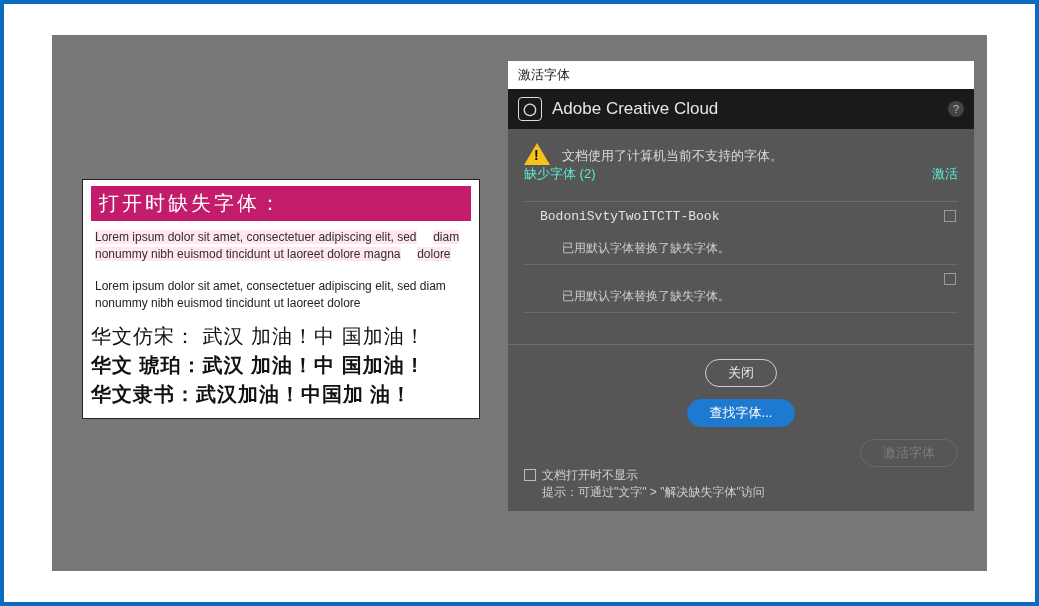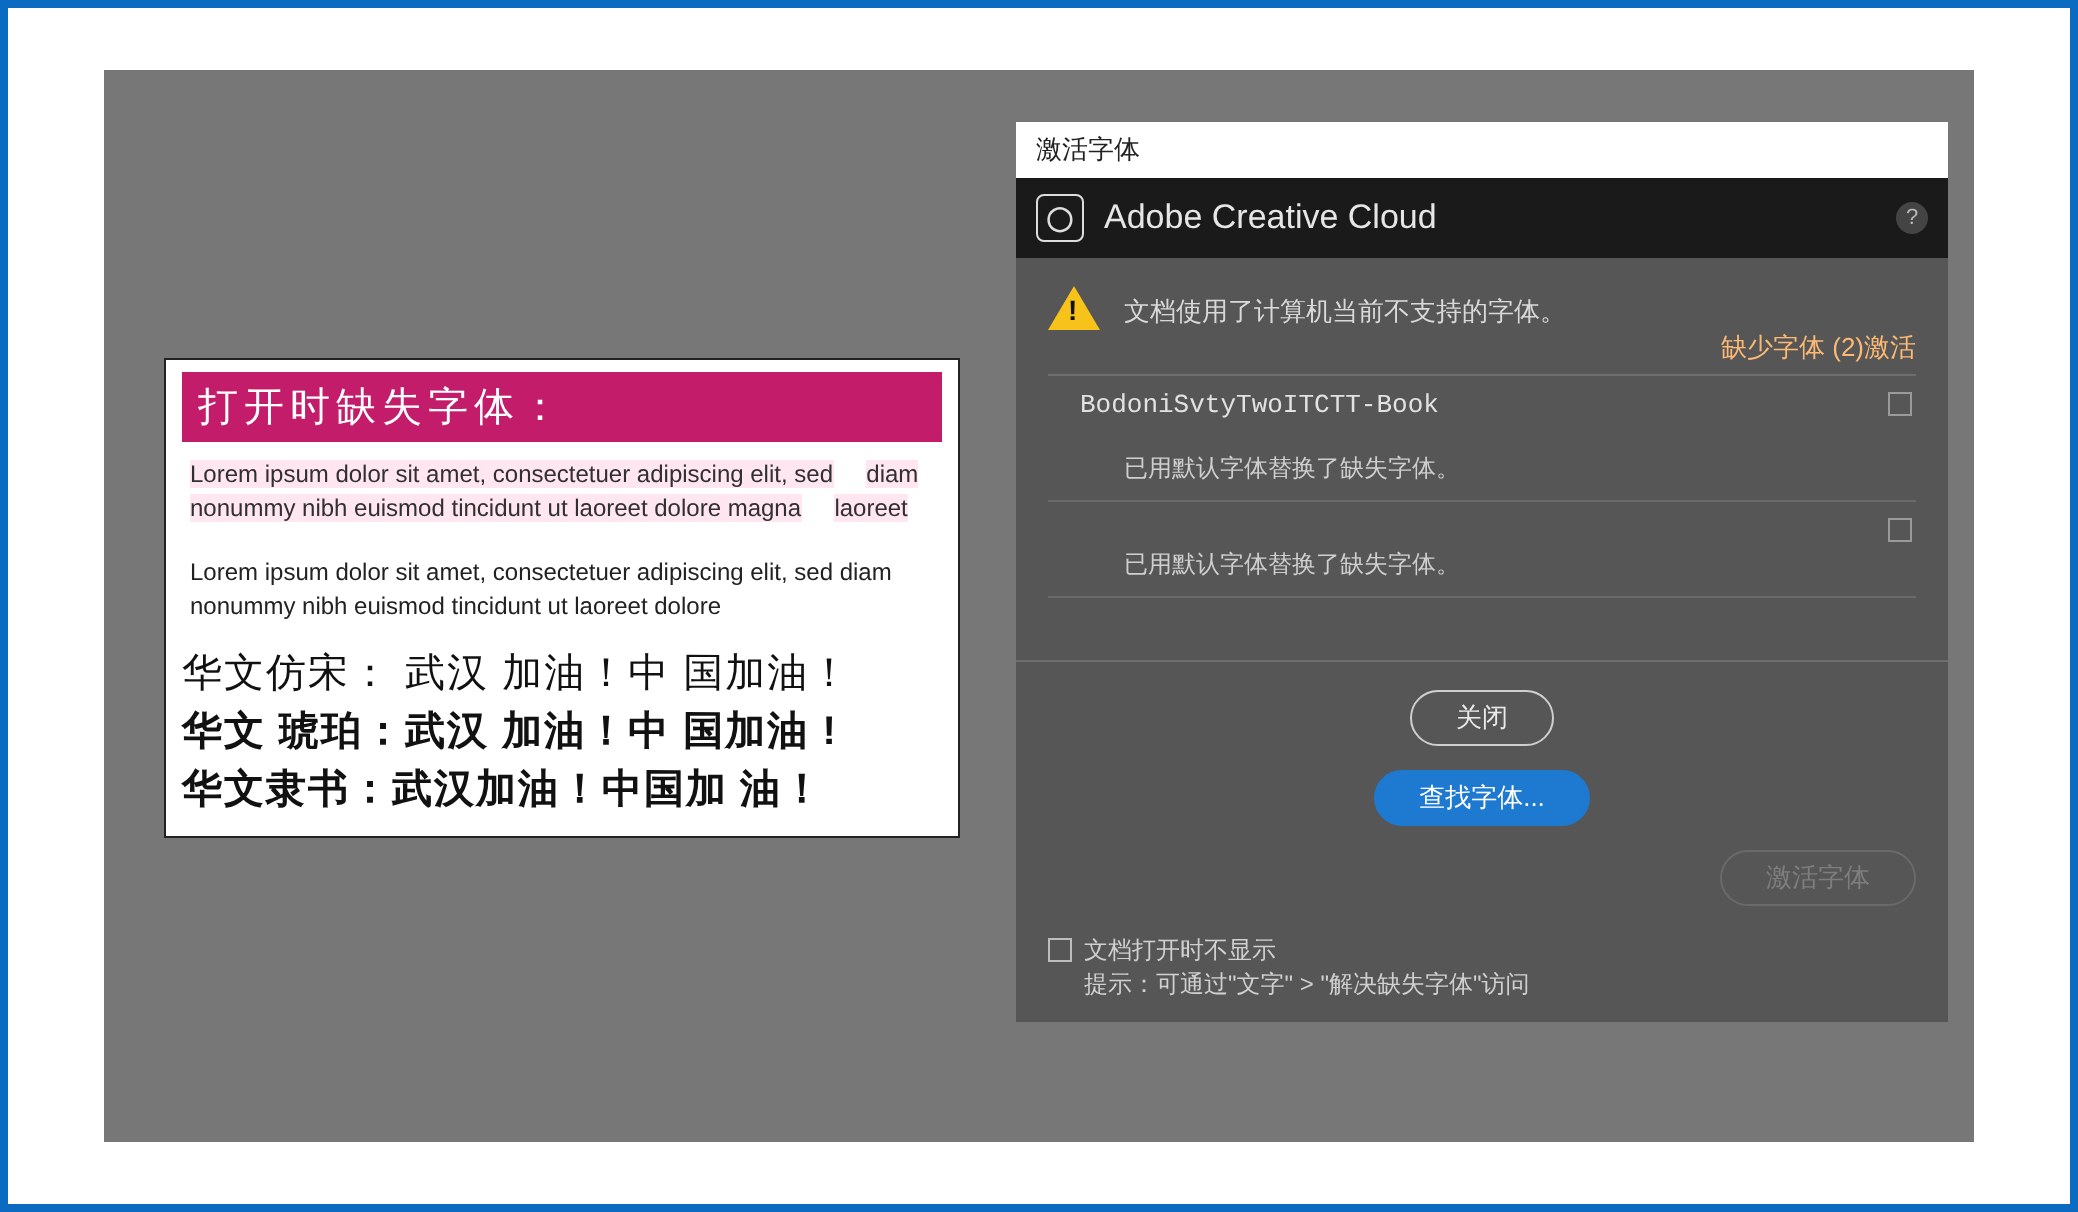--- a/index.html
+++ b/index.html
@@ -50,52 +50,52 @@
   }
   .body { padding: 14px 16px 10px 16px; flex: 1; display:flex; flex-direction:column; }
   .warn-row { display:flex; align-items:flex-end; gap:12px; }
   .warn-icon {
     width:0;height:0;border-left:13px solid transparent;border-right:13px solid transparent;
     border-bottom:22px solid #f7c21a; position:relative;
   }
   .warn-icon::after{
     content:"!"; position:absolute; left:-3px; top:4px; color:#111; font-weight:bold; font-size:14px;
   }
-  .list-head { display:flex; justify-content:flex-end; color:#fdba74; border-bottom:1px solid #6e6e6e; padding-bottom:4px;}
+  .list-head { display:flex; justify-content:space-between; color:#5eead4; border-bottom:1px solid #6e6e6e; padding-bottom:18px;}
   .font-row { padding: 7px 0 7px 16px; border-bottom:1px solid #6a6a6a; position:relative;}
   .font-name { font-family: "Courier New", monospace; color:#e2e2e2; }
   .font-status { padding-left: 22px; color:#cfcfcf; font-size:12px; margin-top:16px;}
   .chk-right { position:absolute; right:2px; top:8px; width:12px;height:12px;border:1px solid #9a9a9a;background:#565656;cursor:pointer;}
   .spacer { flex:1; }
   .divider { height:1px; background:#6e6e6e; margin: 0 -16px 14px -16px; }
   .btn-row { display:flex; align-items:center; gap:12px;flex-direction:column; }
   .btn {
     border:1px solid #cfcfcf; border-radius:14px; padding:4px 22px; font-size:13px;
     background:transparent; color:#eaeaea; cursor:pointer;
   }
   .btn-primary { background:#1e79d0; border-color:#1e79d0; color:#fff; }
   .btn-ghost { margin-left:auto; border-color:#6a6a6a; color:#7e7e7e; cursor:not-allowed;}
-  .bottom { margin-top:14px; display:flex; gap:6px; align-items:flex-start; font-size:12px; color:#d0d0d0;}
+  .bottom { display:flex; gap:6px; align-items:flex-start; font-size:12px; color:#d0d0d0;}
   .cb { width:12px;height:12px;border:1px solid #bdbdbd;background:#565656;display:inline-block;flex-shrink:0;margin-top:2px;cursor:pointer;}
 </style>
 </head>
 <body>
 
 <div class="frame">
   <div class="canvas">
 
     <div class="doc">
       <div class="doc-title">打开时缺失字体：</div>
       <div class="p2">
         <span>Lorem ipsum dolor sit amet, consectetuer adipiscing elit, sed</span>
         &nbsp;&nbsp;&nbsp;
         <span>diam</span><br>
         <span>nonummy nibh euismod tincidunt ut laoreet dolore magna</span>
         &nbsp;&nbsp;&nbsp;
-        <span>laoreet</span>
+        <span>dolore</span>
       </div>
       <div class="p3">Lorem ipsum dolor sit amet, consectetuer adipiscing elit, sed diam nonummy nibh euismod tincidunt ut laoreet dolore</div>
       <div class="cjk-rows">
         <div>华文仿宋：  武汉 加油！中 国加油！</div>
         <div class="row-b">华文 琥珀：武汉 加油！中 国加油 !</div>
         <div class="row-c">华文隶书：武汉加油！中国加 油！</div>
       </div>
     </div>
 
     <div class="dialog">

